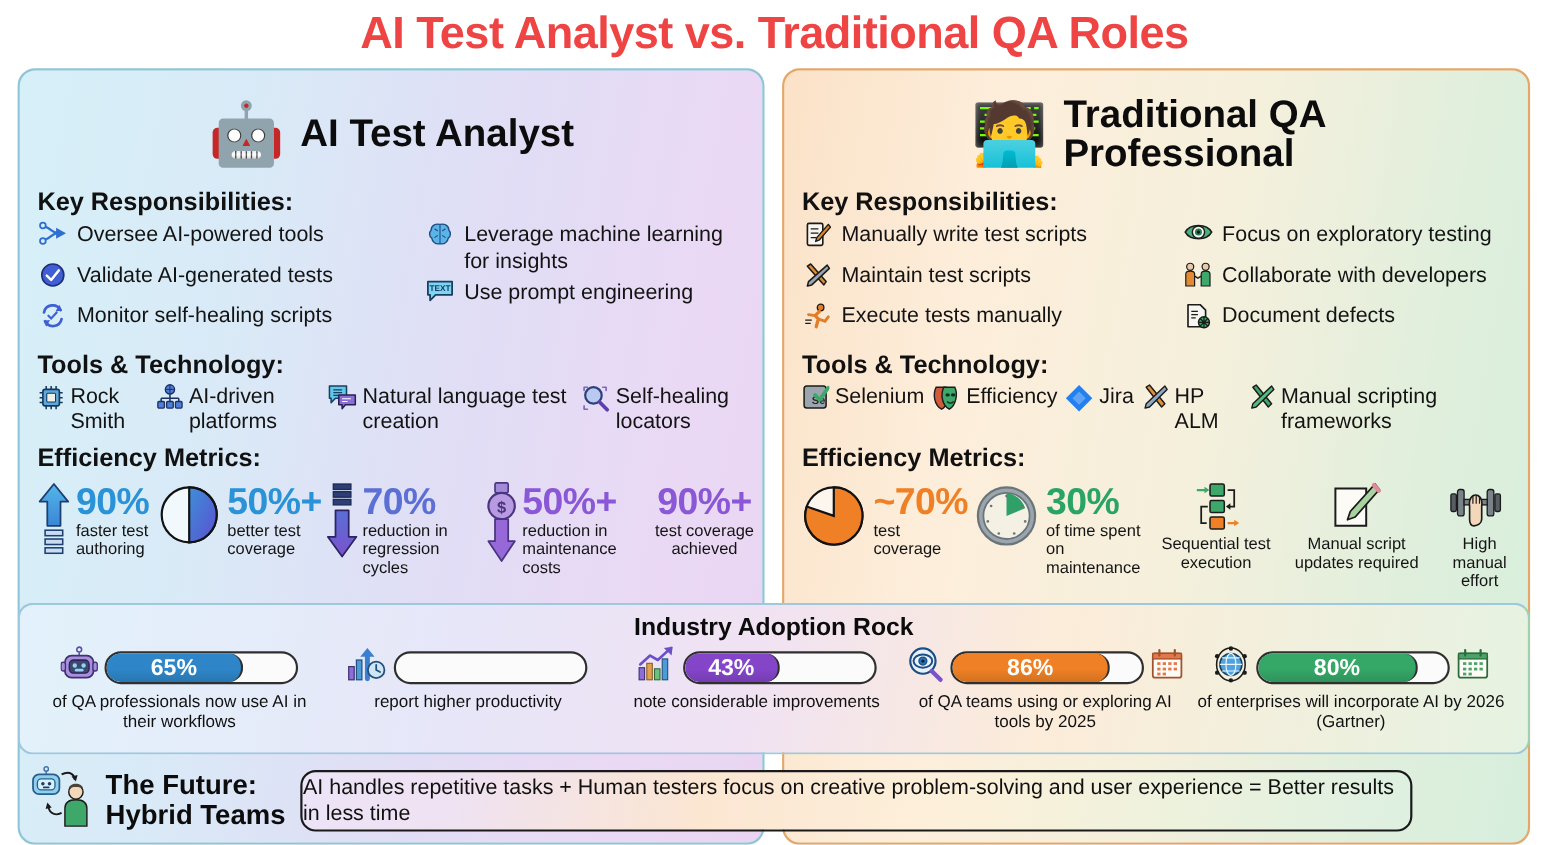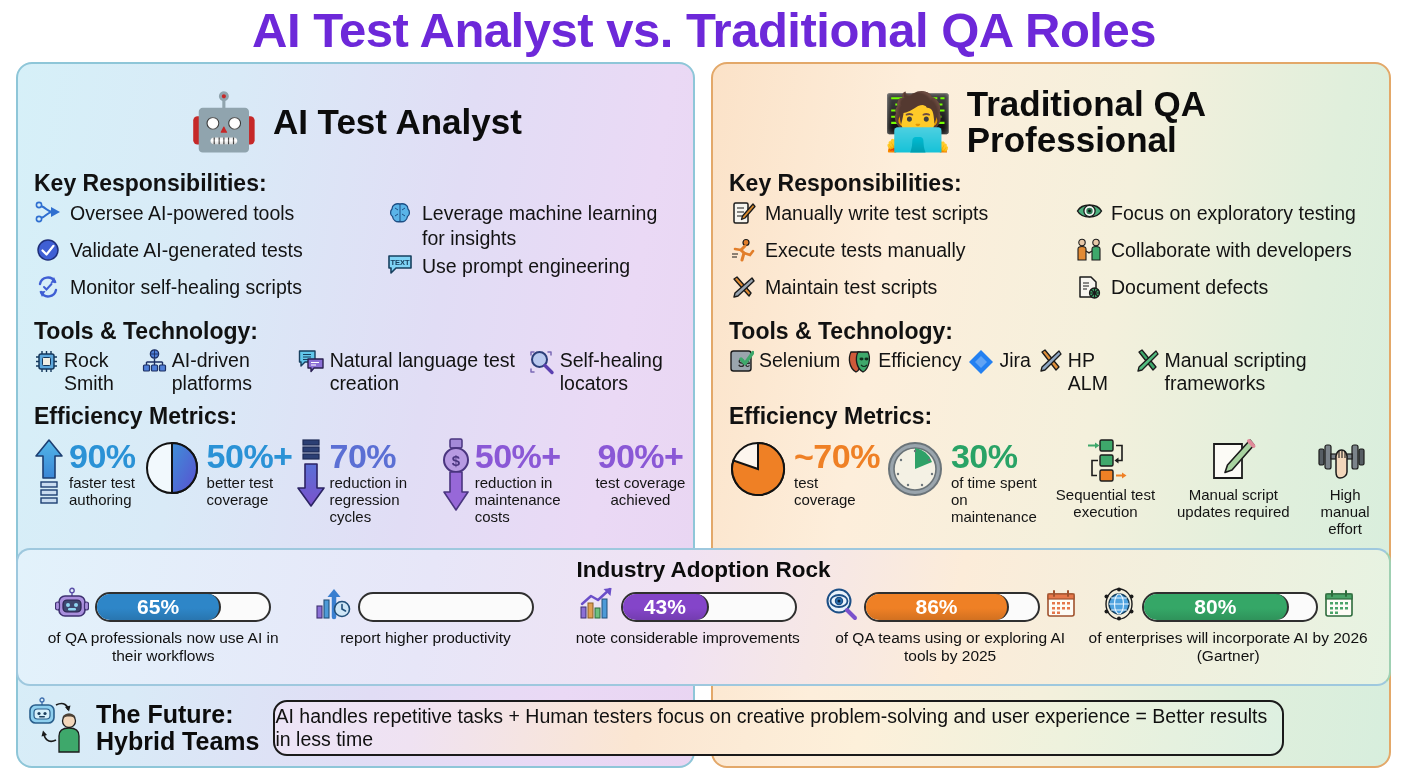--- a/index.html
+++ b/index.html
@@ -8,22 +8,22 @@
     background: #ffffff;
     font-family: "Liberation Sans", sans-serif;
     overflow: hidden;
   }
   #stage { position: relative; width: 1408px; height: 768px; }
 
   
   .title {
     position: absolute; top: 2px; left: 0; width: 1408px;
     text-align: center;
-    font-size: 49px; font-weight: bold; letter-spacing: -0.5px;
-    color: #6d28d9;
+    font-size: 41px; font-weight: bold; letter-spacing: -0.5px;
+    color: #ef4444;
     line-height: 56px;
   }
 
   
   .panel {
     position: absolute; top: 62px; height: 706px;
     border-radius: 16px;
     overflow: hidden;
   }
   .panel-left {
@@ -363,39 +363,39 @@
                   <path d="M6 7 H13 M6 11 H13 M6 15 H11"></path>
                 </g>
                 <path d="M22 3 L24 5.5 L14 17 L10.5 18.5 L11.5 15 Z" fill="#d6892f" stroke="#1b1b1b" stroke-width="1.3" stroke-linejoin="round"></path>
               </svg>
           </span>
           <span class="tx">Manually write test scripts</span>
         </div>
         <div class="bullet">
           <span class="ic">
             <svg width="25" height="25" viewBox="0 0 25 25">
+                <path d="M3 4 L6 2 L20 18 L18 21 Z" fill="#e08b33" stroke="#1b1b1b" stroke-width="1.4" stroke-linejoin="round"></path>
+                <path d="M21 3 L23 6 L7 21 L3 22 L4 18 Z" fill="#9aa5b1" stroke="#1b1b1b" stroke-width="1.4" stroke-linejoin="round"></path>
+              </svg>
+          </span>
+          <span class="tx">Maintain test scripts</span>
+        </div>
+        <div class="bullet">
+          <span class="ic">
+            <svg width="25" height="25" viewBox="0 0 25 25">
                 <circle cx="15" cy="4.5" r="3" fill="#e27e2a" stroke="#1b1b1b" stroke-width="1.2"></circle>
                 <path d="M14 8 L10 12 L13 15 L11 22" fill="none" stroke="#e27e2a" stroke-width="3" stroke-linecap="round" stroke-linejoin="round"></path>
                 <path d="M13 15 L19 17 L22 13" fill="none" stroke="#e27e2a" stroke-width="2.6" stroke-linecap="round"></path>
                 <path d="M10 12 L4 11" fill="none" stroke="#e27e2a" stroke-width="2.6" stroke-linecap="round"></path>
                 <g stroke="#1b1b1b" stroke-width="1.2">
                   <path d="M1 16 H7 M1 19 H6"></path>
                 </g>
               </svg>
           </span>
           <span class="tx">Execute tests manually</span>
-        </div>
-        <div class="bullet">
-          <span class="ic">
-            <svg width="25" height="25" viewBox="0 0 25 25">
-                <path d="M3 4 L6 2 L20 18 L18 21 Z" fill="#e08b33" stroke="#1b1b1b" stroke-width="1.4" stroke-linejoin="round"></path>
-                <path d="M21 3 L23 6 L7 21 L3 22 L4 18 Z" fill="#9aa5b1" stroke="#1b1b1b" stroke-width="1.4" stroke-linejoin="round"></path>
-              </svg>
-          </span>
-          <span class="tx">Maintain test scripts</span>
         </div>
       </div>
       <div class="col">
         <div class="bullet">
           <span class="ic">
             <svg width="27" height="20" viewBox="0 0 27 20">
                 <path d="M1.5 10 C6 2 21 2 25.5 10 C21 18 6 18 1.5 10 Z" fill="#4caf7d" stroke="#1b1b1b" stroke-width="1.5"></path>
                 <circle cx="13.5" cy="10" r="5.6" fill="#f2f7f3" stroke="#1b1b1b" stroke-width="1.3"></circle>
                 <circle cx="13.5" cy="10" r="3.2" fill="#2d7a55"></circle>
                 <circle cx="13.5" cy="10" r="1.4" fill="#111"></circle>

